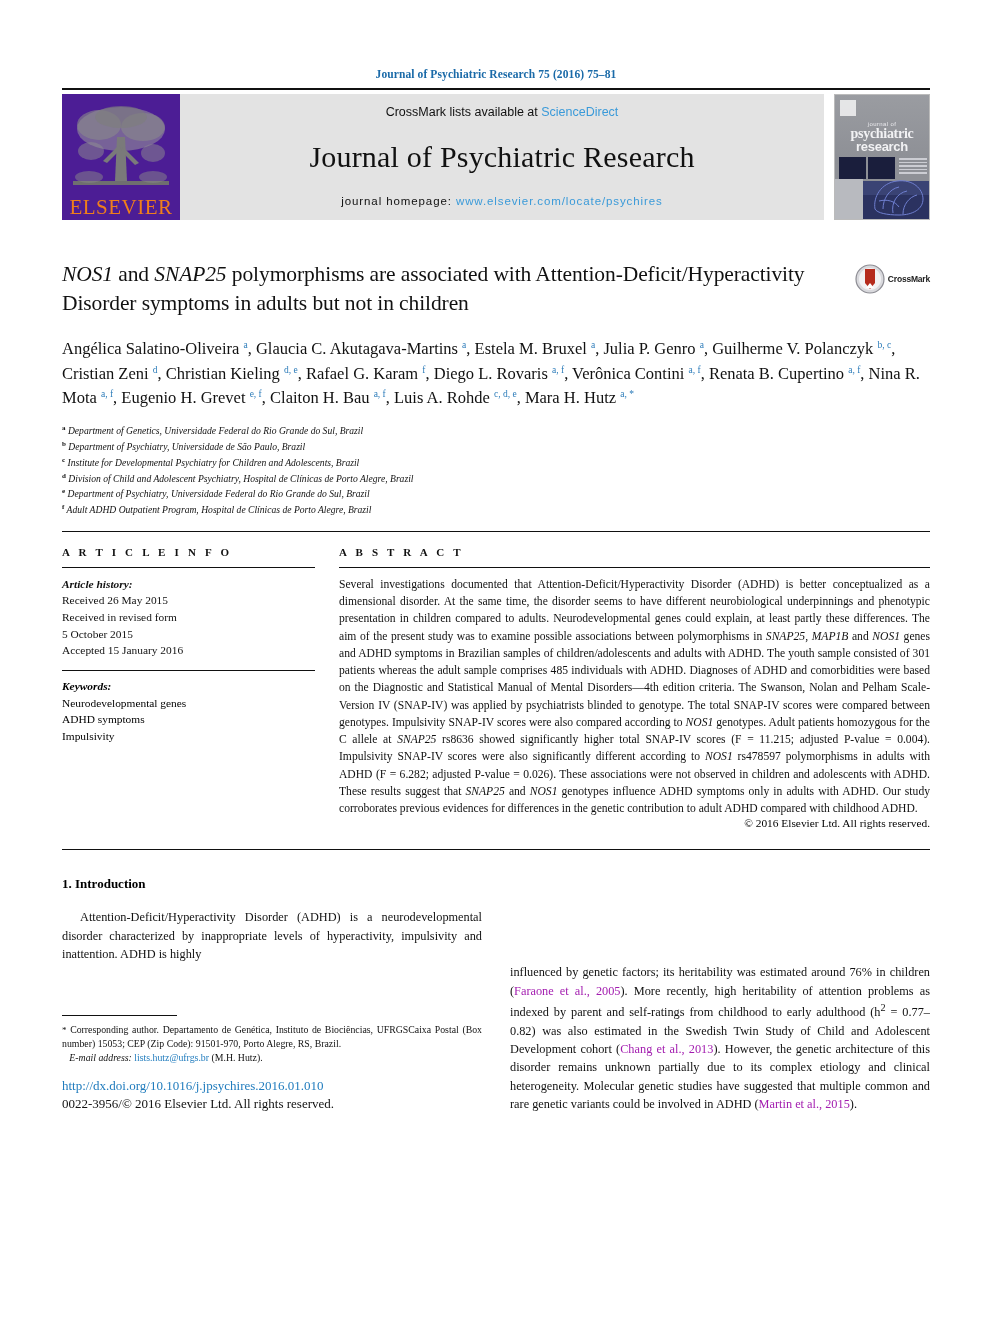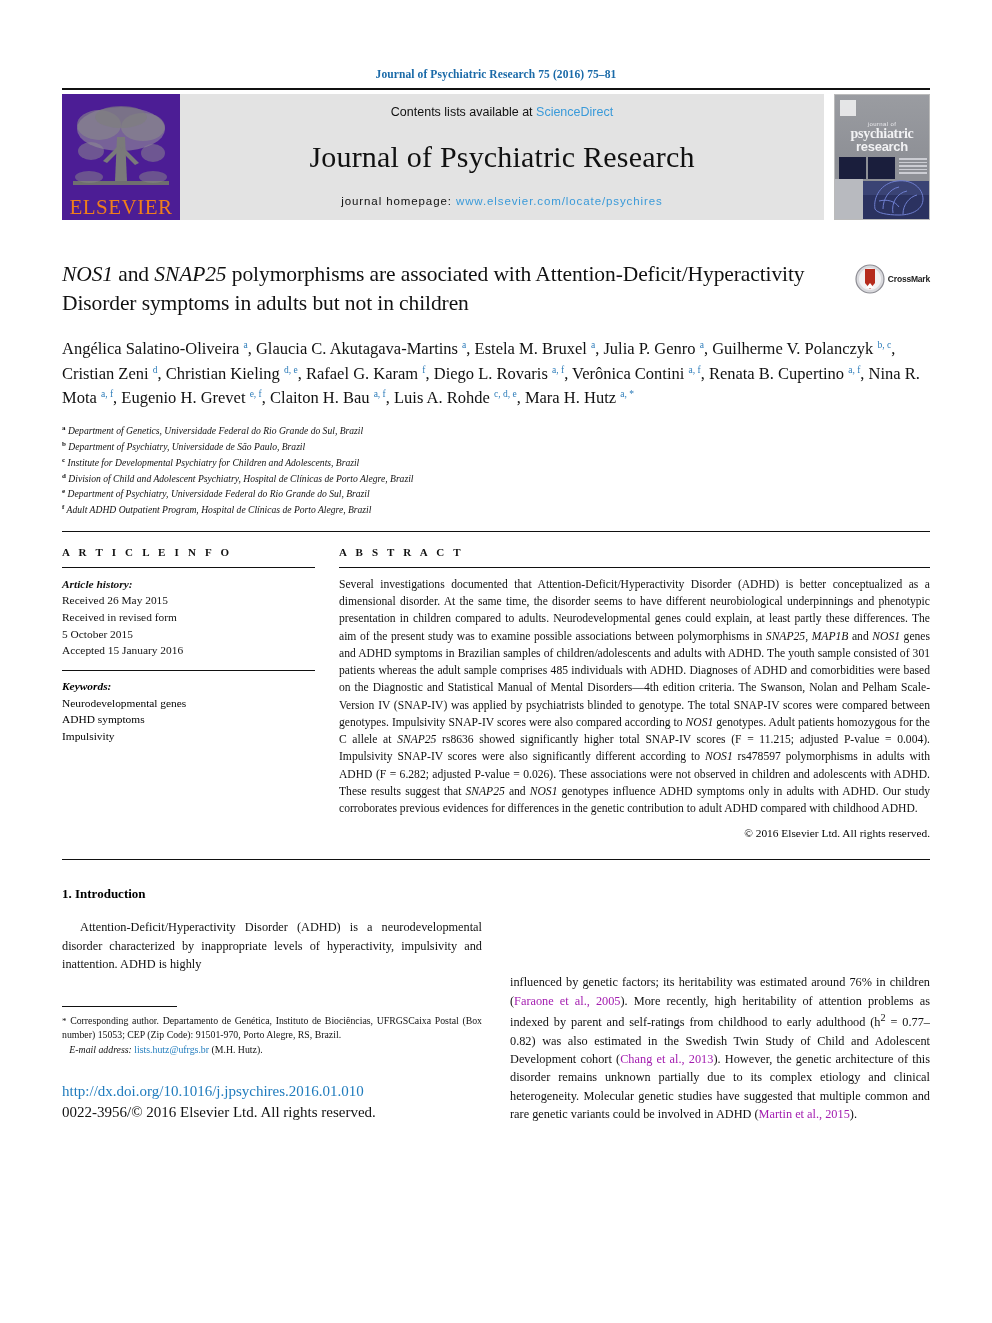--- a/index.html
+++ b/index.html
@@ -177,21 +177,21 @@
   .kw { font-size:11.4px; line-height:1.46; }
   .kw .lab { font-style:italic; font-weight:bold; }
 
   .abstract {
     font-size: 11.6px;
     line-height: 1.49;
     text-align: justify;
     color:#111;
   }
   .abstract i { font-style: italic; }
-  .copyline { text-align:right; font-size:11.4px; margin-top: 10px; }
+  .copyline { text-align:right; font-size:11.4px; }
 
   .rule-afterabs { margin: 20px 62px 0 62px; border-top: 1px solid #111; }
 
   
   .body2col {
     margin: 26px 62px 0 62px;
     display:flex;
     gap: 28px;
     align-items: flex-end;
   }
@@ -218,22 +218,22 @@
   .fn {
     font-size: 9.8px;
     line-height: 1.47;
     text-align: justify;
     color:#111;
   }
   .fn .star { font-size:9px; }
   .fn i { font-style: italic; }
   .fn a { color:#1f7bbd; text-decoration:none; }
   .doi {
-    margin-top: 24px;
-    font-size: 15px;
+    margin-top: 11px;
+    font-size: 13px;
     line-height: 1.42;
   }
   .doi .doilink { color:#1f7bbd; text-decoration:none; display:block; }
   .doi .issn { color:#111; }
   .left-col-inner { padding-bottom: 150px; }
 </style>
 </head>
 <body>
 
 <div class="page">
@@ -258,21 +258,21 @@
           <rect x="4" y="78" width="96" height="4" fill="#6f6f6f"></rect>
           <ellipse cx="20" cy="74" rx="14" ry="6" fill="#8a8a8a" opacity=".5"></ellipse>
           <ellipse cx="84" cy="74" rx="14" ry="6" fill="#8a8a8a" opacity=".5"></ellipse>
         </g>
       </svg>
       <div class="elsevier-word">ELSEVIER</div>
     </div>
 
     <div class="banner-mid">
       <div class="contents-line">
-        <span>Contents lists available at </span><a href="#">ScienceDirect</a>
+        <span>CrossMark lists available at </span><a href="#">ScienceDirect</a>
       </div>
       <div class="journal-title">Journal of Psychiatric Research</div>
       <div class="homepage-line">
         <span>journal homepage: </span><a href="#">www.elsevier.com/locate/psychires</a>
       </div>
     </div>
 
     <div class="banner-right">
       <div class="cover">
         <div class="cov-top"></div>

